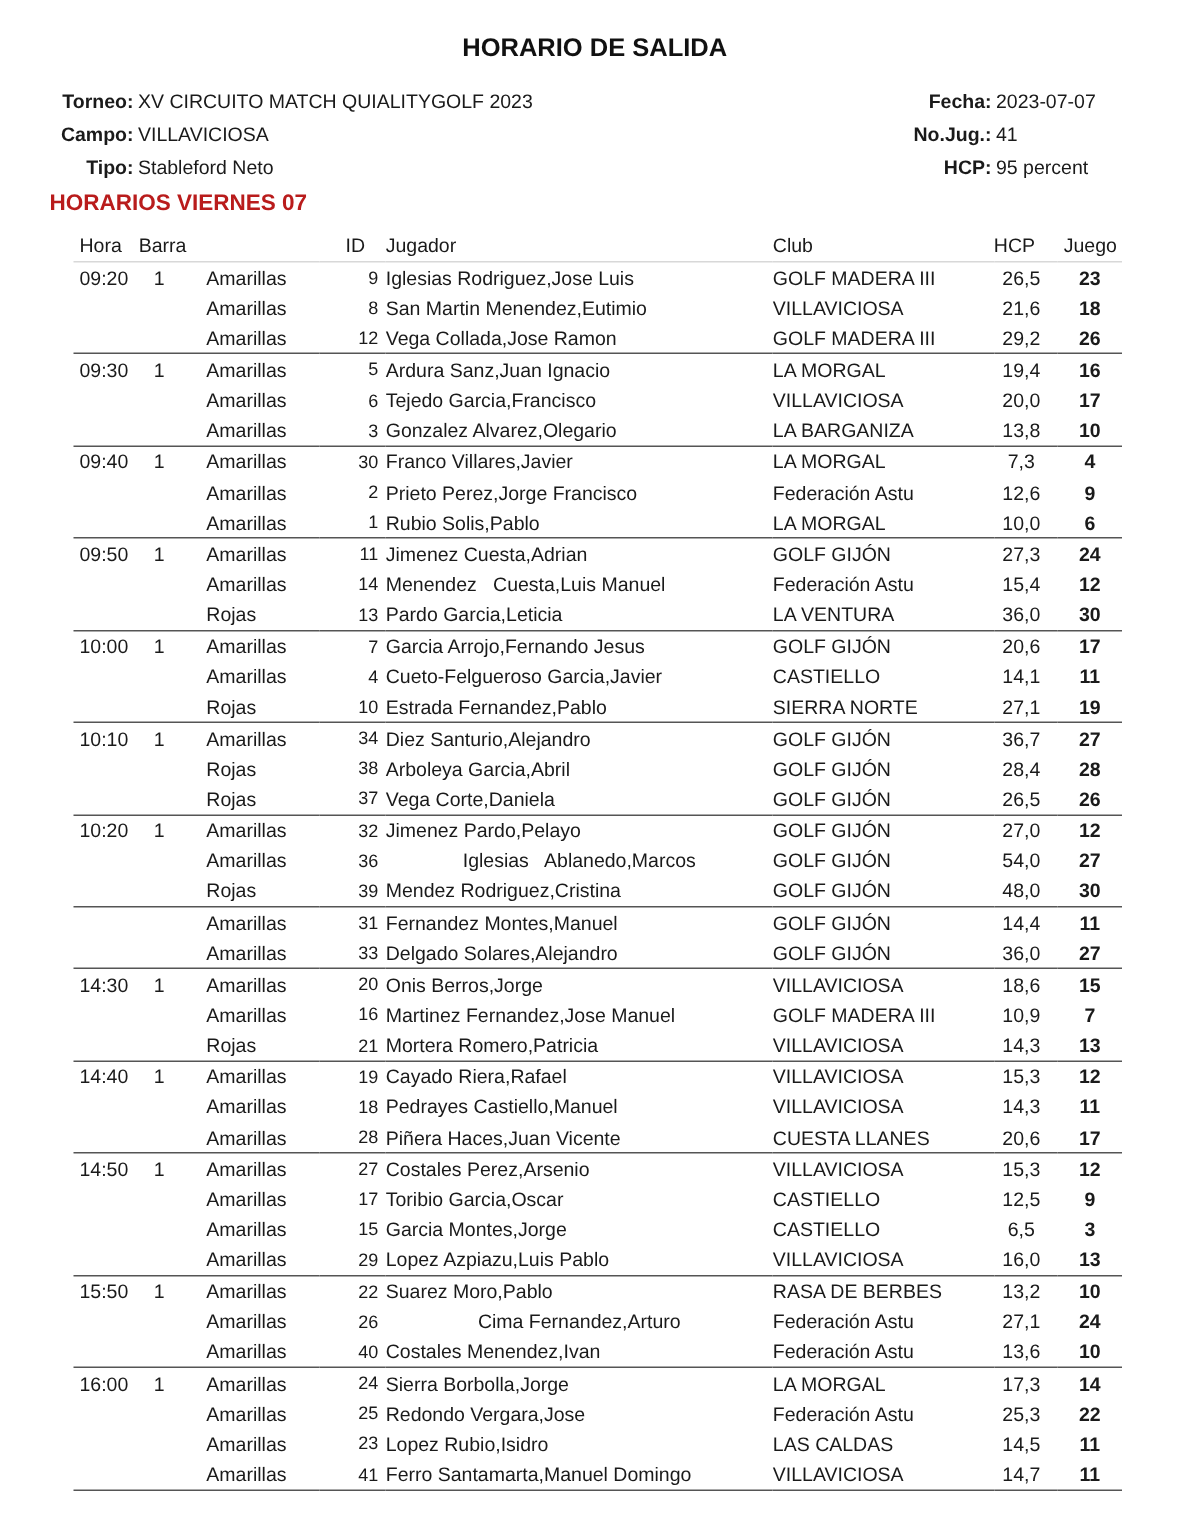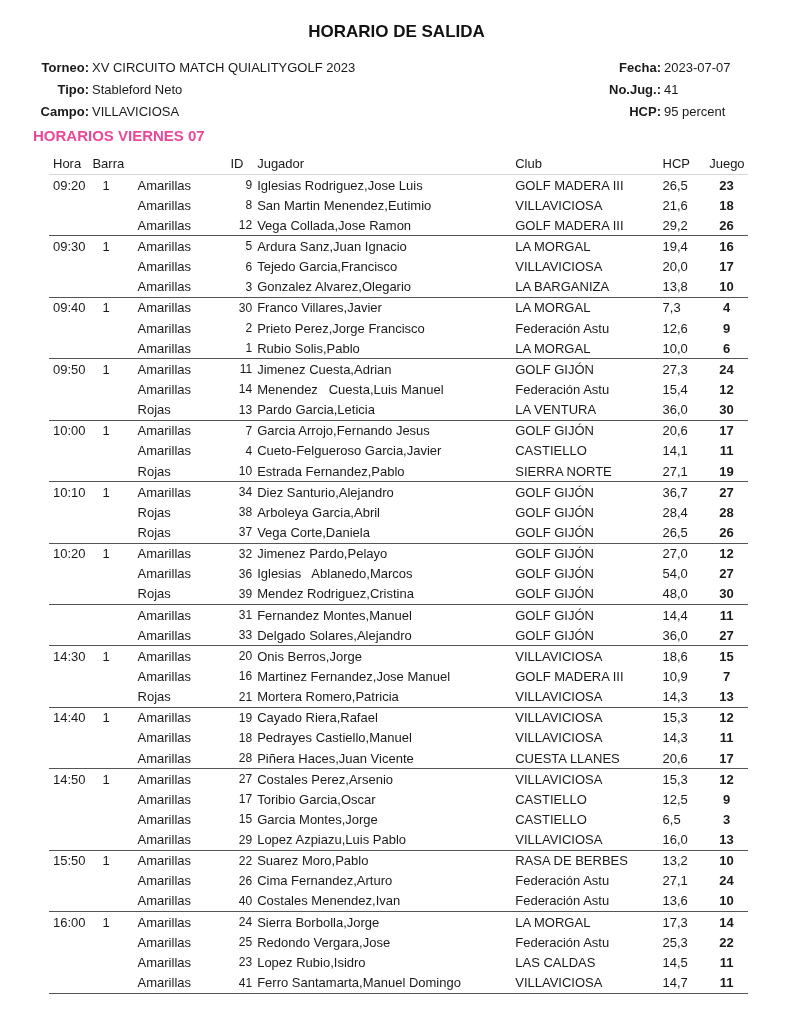--- a/index.html
+++ b/index.html
@@ -12,63 +12,63 @@
     font-weight: bold; font-size: 17px; color: #111;
   }
   .meta { position: absolute; font-size: 13px; line-height: 22px; }
   .meta .row { display: flex; white-space: nowrap; }
   .meta .lbl { font-weight: bold; text-align: right; padding-right: 3px; }
   .meta-left { top: 57px; left: 0; margin-left: 16px; }
   .meta-left .lbl { width: 73px; }
   .meta-right { top: 57px; left: 560px; }
   .meta-right .lbl { width: 101px; }
   .section-title {
-    position: absolute; top: 127px; left: 33px; font-weight: bold; font-size: 15px; color: #ec4899;
+    position: absolute; top: 127px; left: 33px; font-weight: bold; font-size: 15px; color: #b91c1c;
   }
   table.sched {
     position: absolute; top: 154px; left: 49px; border-collapse: separate; border-spacing: 0;
     font-size: 13px; width: 699px;
   }
   table.sched th {
     font-weight: normal; text-align: left; padding: 0 0 1px 0; height: 19px;
     border-bottom: 1px solid #d8d8d8;
   }
   table.sched td { height: 20.15px; padding: 0; white-space: nowrap; vertical-align: middle; }
   .c-hora { width: 42px; padding-left: 4px !important; }
   .c-barra { width: 40px; padding-left: 2px !important; }
   .c-tee { width: 84px; }
   .c-id { width: 25px; text-align: right; padding-right: 5px !important; font-size: 12px; }
   .c-name { width: 278px; }
   .c-club { width: 160px; }
-  .c-hcp { width: 40px; text-align: left; padding-right: 6px !important; }
+  .c-hcp { width: 40px; text-align: center; padding-right: 6px !important; }
   .c-juego { width: 40px; text-align: center; font-weight: bold; }
   th.c-id { text-align: left; font-size: 13px; padding-left: 17px !important; }
   th.c-barra { padding-left: 0 !important; }
   th.c-juego { font-weight: normal; text-align: left; padding-left: 4px !important; }
   th.c-hcp { text-align: right; }
   tr.group-end td { border-bottom: 1.5px solid #555; }
   td.barra-num { padding-left: 10px !important; }
 </style>
 </head>
 <body>
 
 <div class="title">HORARIO DE SALIDA</div>
 
 <div class="meta meta-left">
   <div class="row">
     <span class="lbl">Torneo:</span>
     <span>XV CIRCUITO MATCH QUIALITYGOLF 2023</span>
   </div>
   <div class="row">
+    <span class="lbl">Campo:</span>
+    <span>VILLAVICIOSA</span>
+  </div>
+  <div class="row">
     <span class="lbl">Tipo:</span>
     <span>Stableford Neto</span>
-  </div>
-  <div class="row">
-    <span class="lbl">Campo:</span>
-    <span>VILLAVICIOSA</span>
   </div>
 </div>
 
 <div class="meta meta-right">
   <div class="row">
     <span class="lbl">Fecha:</span>
     <span>2023-07-07</span>
   </div>
   <div class="row">
     <span class="lbl">No.Jug.:</span>
@@ -284,21 +284,21 @@
         <td class="c-name" style="white-space: pre;">Jimenez Pardo,Pelayo</td>
         <td class="c-club">GOLF GIJÓN</td>
         <td class="c-hcp">27,0</td>
         <td class="c-juego">12</td>
       </tr>
       <tr>
         <td class="c-hora"></td>
         <td class="c-barra barra-num"></td>
         <td class="c-tee">Amarillas</td>
         <td class="c-id">36</td>
-        <td class="c-name" style="white-space: pre;">Iglesias   Ablanedo,Marcos</td>
+        <td class="c-name" style="white-space: pre; text-align: center;">Iglesias   Ablanedo,Marcos</td>
         <td class="c-club">GOLF GIJÓN</td>
         <td class="c-hcp">54,0</td>
         <td class="c-juego">27</td>
       </tr>
       <tr class="group-end">
         <td class="c-hora"></td>
         <td class="c-barra barra-num"></td>
         <td class="c-tee">Rojas</td>
         <td class="c-id">39</td>
         <td class="c-name" style="white-space: pre;">Mendez Rodriguez,Cristina</td>
@@ -434,21 +434,21 @@
         <td class="c-name" style="white-space: pre;">Suarez Moro,Pablo</td>
         <td class="c-club">RASA DE BERBES</td>
         <td class="c-hcp">13,2</td>
         <td class="c-juego">10</td>
       </tr>
       <tr>
         <td class="c-hora"></td>
         <td class="c-barra barra-num"></td>
         <td class="c-tee">Amarillas</td>
         <td class="c-id">26</td>
-        <td class="c-name" style="white-space: pre;">Cima Fernandez,Arturo</td>
+        <td class="c-name" style="white-space: pre; text-align: center;">Cima Fernandez,Arturo</td>
         <td class="c-club">Federación Astu</td>
         <td class="c-hcp">27,1</td>
         <td class="c-juego">24</td>
       </tr>
       <tr class="group-end">
         <td class="c-hora"></td>
         <td class="c-barra barra-num"></td>
         <td class="c-tee">Amarillas</td>
         <td class="c-id">40</td>
         <td class="c-name" style="white-space: pre;">Costales Menendez,Ivan</td>

